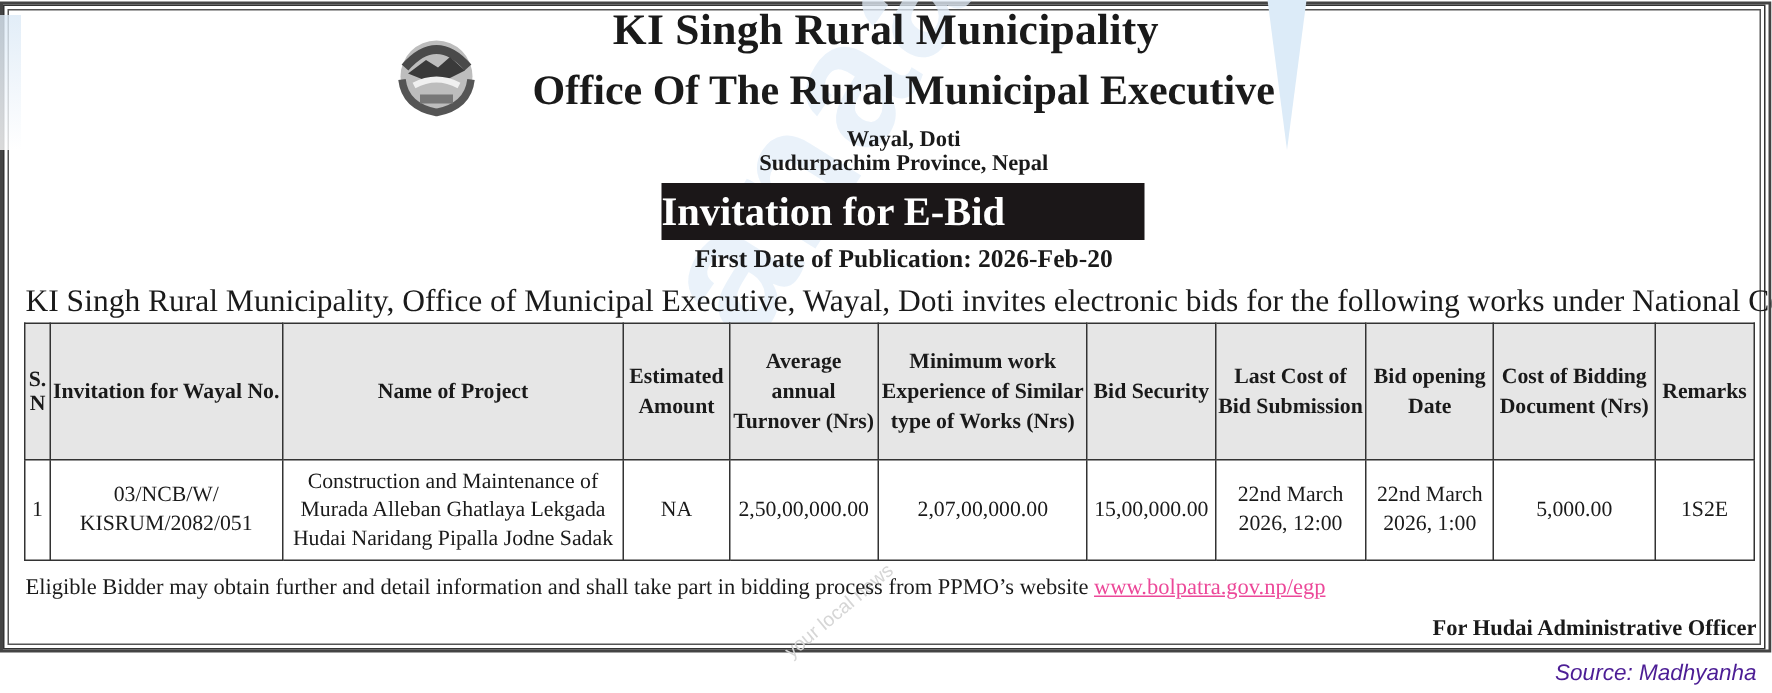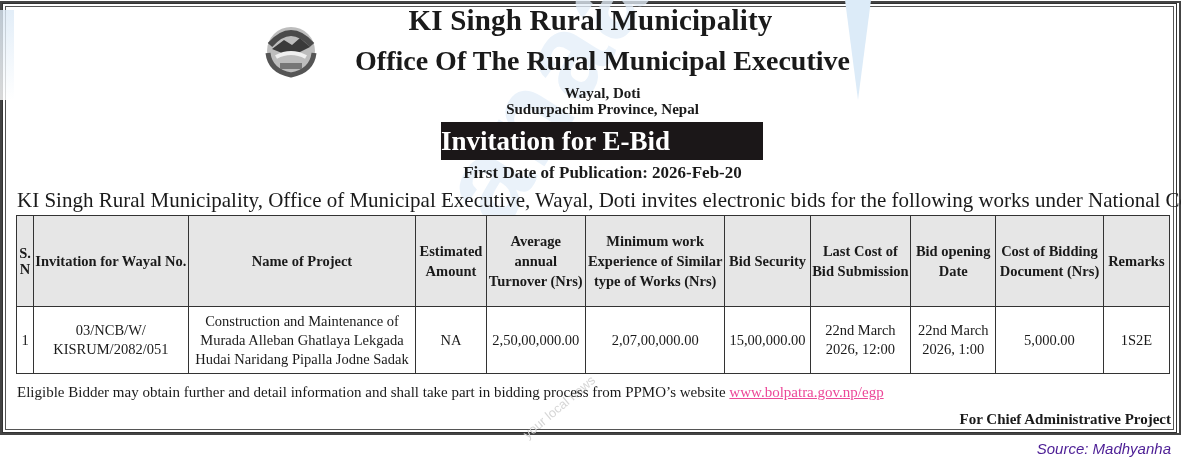--- a/index.html
+++ b/index.html
@@ -102,14 +102,14 @@
       <td>22nd March 2026, 1:00</td>
       <td>5,000.00</td>
       <td>1S2E</td>
     </tr>
   </tbody>
 </table>
 
 <div class="footer-note">
   <span>Eligible Bidder may obtain further and detail information and shall take part in bidding process from PPMO’s website </span><a>www.bolpatra.gov.np/egp</a>
 </div>
-<div class="signoff">For Chief Administrative Project</div>
+<div class="signoff">For Hudai Administrative Officer</div>
 <div class="source">Source: Madhyanha</div>
 
 </body></html>

